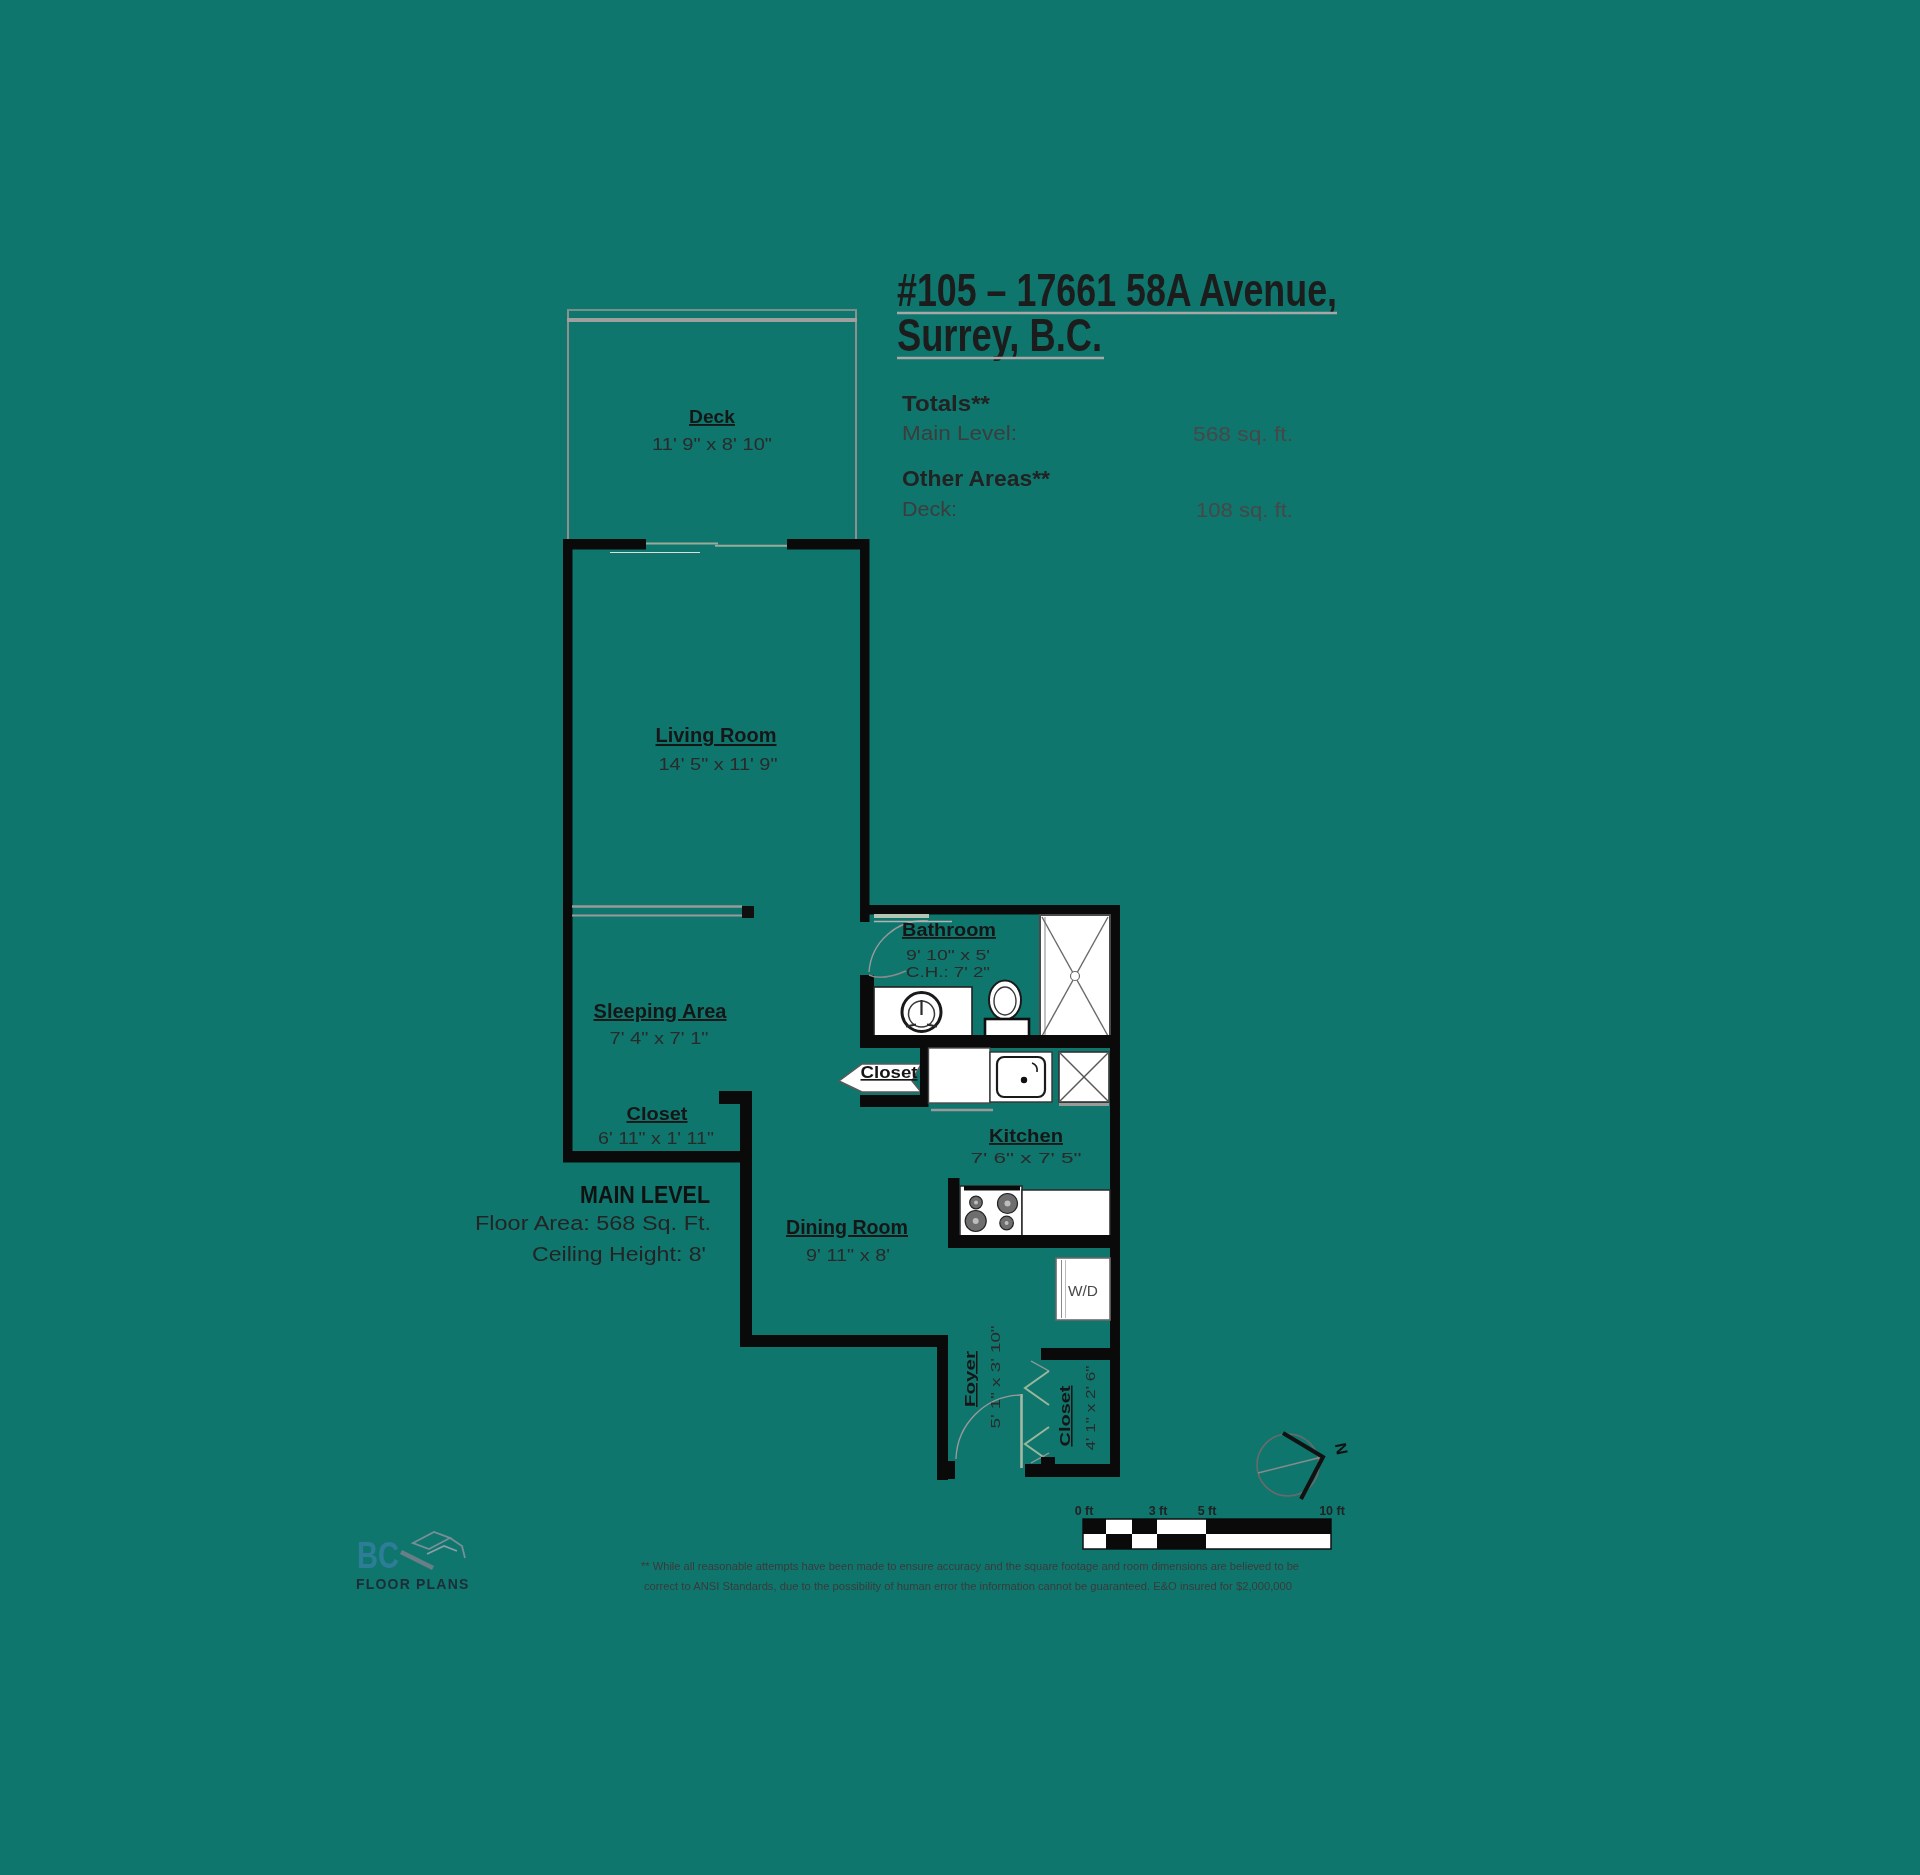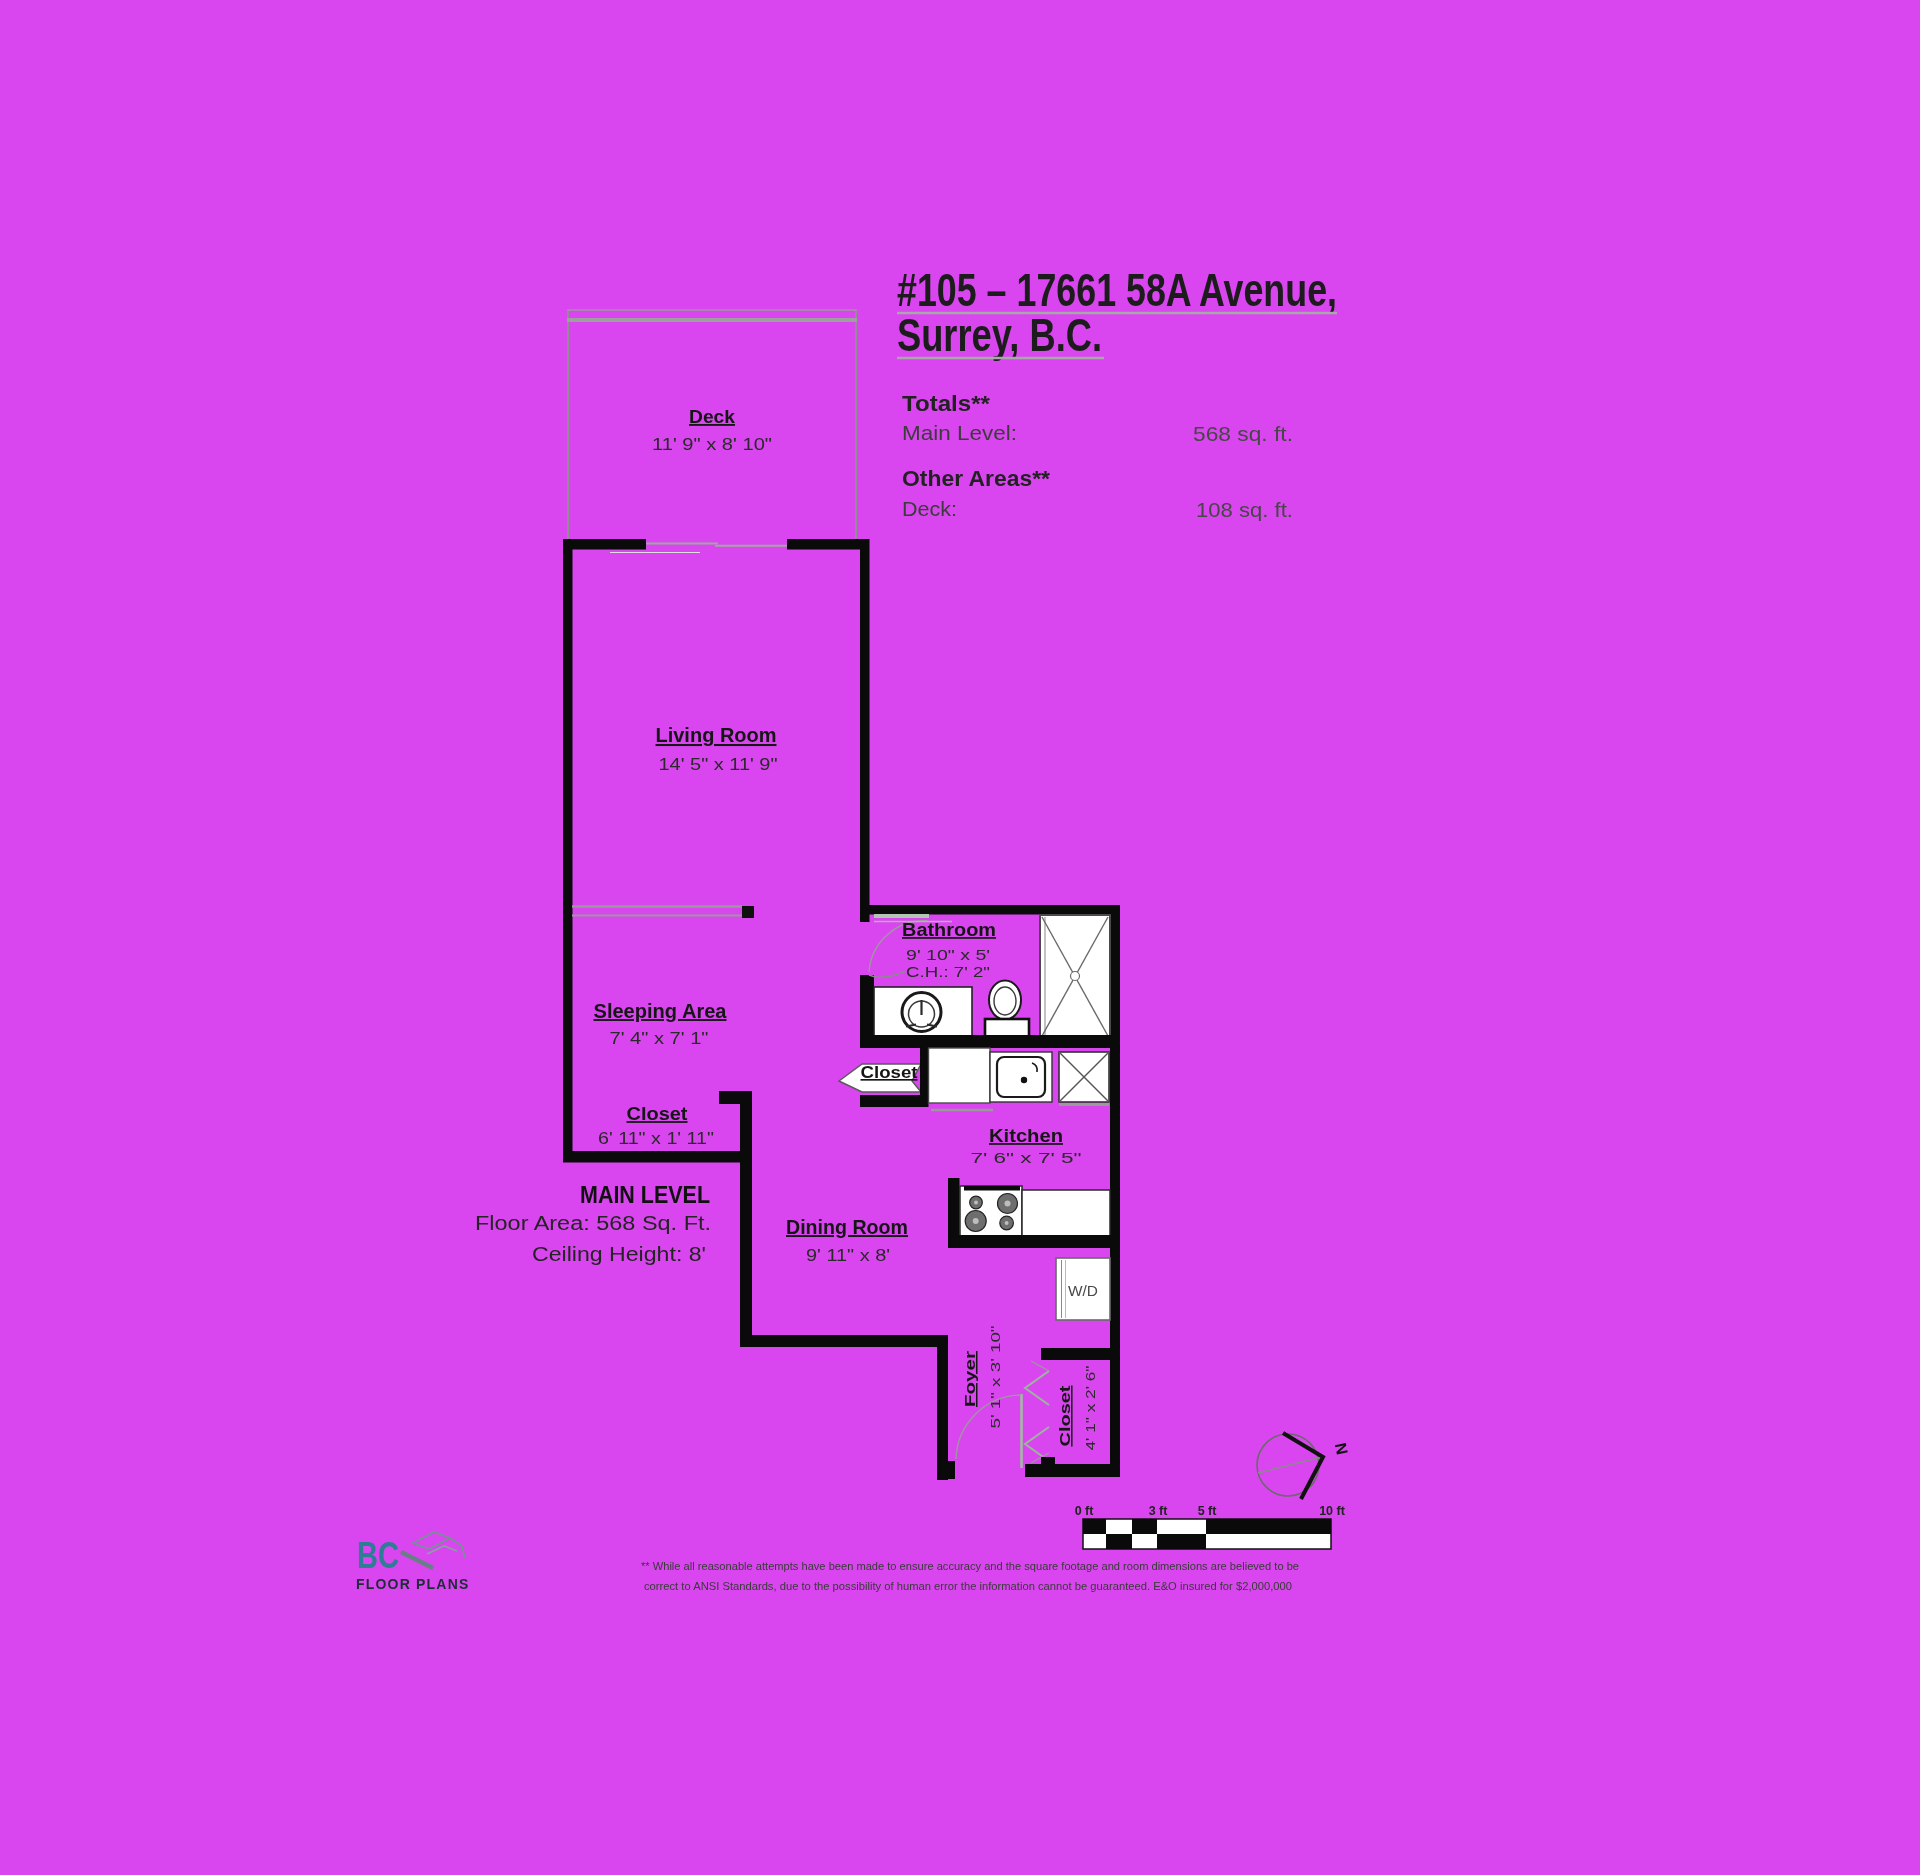--- a/index.html
+++ b/index.html
@@ -1,16 +1,16 @@
 <!DOCTYPE html>
 <html><head>
 <meta charset="utf-8">
 <style>
   html,body{margin:0;padding:0;background:#ffffff;}
-  #canvas{position:relative;width:1920px;height:1875px;background:#d946ef;overflow:hidden;}
+  #canvas{position:relative;width:1920px;height:1875px;background:#0f766e;overflow:hidden;}
   svg{position:absolute;left:0;top:0;}
   text{font-family:"Liberation Sans", sans-serif;}
 </style>
 </head>
 <body>
 <div id="canvas">
 <svg width="1920" height="1875" viewBox="0 0 1920 1875">
 
 <g id="title1">
 <text x="897" y="306" font-size="46" font-weight="bold" fill="#1c1c1c" textLength="440" lengthAdjust="spacingAndGlyphs">#105 – 17661 58A Avenue,</text>

